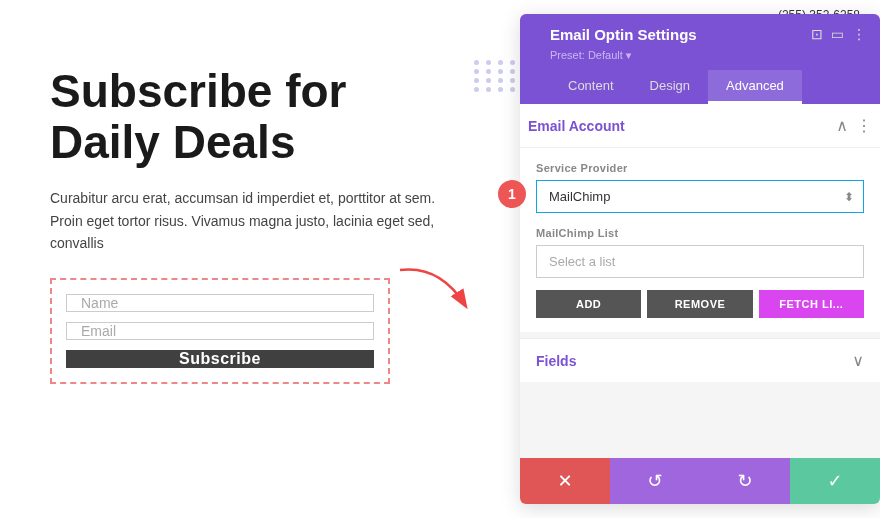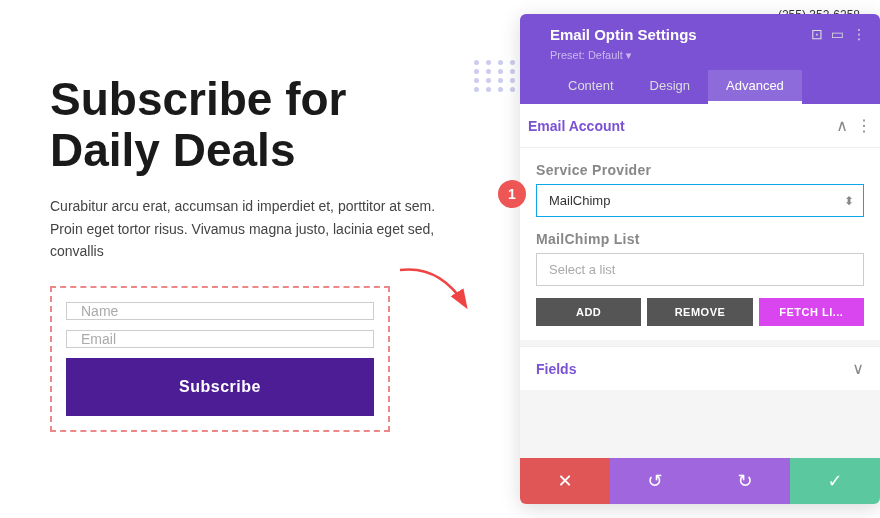--- a/index.html
+++ b/index.html
@@ -29,21 +29,21 @@
       color: #333;
       font-family: Arial, sans-serif;
     }
 
     .hero-title {
       font-size: 46px;
       font-weight: 900;
       color: #1a1a1a;
       line-height: 1.1;
       margin-bottom: 20px;
-      margin-top: 34px;
+      margin-top: 26px;
       font-family: Arial, sans-serif;
     }
 
     .hero-desc {
       font-size: 14px;
       color: #444;
       line-height: 1.6;
       margin-bottom: 24px;
       font-family: Arial, sans-serif;
     }
@@ -64,24 +64,24 @@
       color: #999;
       font-family: Arial, sans-serif;
     }
 
     .form-input::placeholder {
       color: #aaa;
     }
 
     .subscribe-btn {
       width: 100%;
-      background: #4c1d95;
+      background: #404040;
       color: #fff;
       border: none;
-      padding: 20px;
+      padding: 0;
       font-size: 16px;
       font-weight: bold;
       cursor: pointer;
       letter-spacing: 0.5px;
       font-family: Arial, sans-serif;
     }
 
     
     .arrow-annotation {
       position: absolute;
@@ -213,21 +213,21 @@
       color: #888;
       font-size: 16px;
     }
 
     .section-body {
       background: #fff;
       padding: 14px 16px;
     }
 
     .field-label {
-      font-size: 14px;
+      font-size: 11px;
       color: #888;
       margin-bottom: 6px;
       font-family: Arial, sans-serif;
       font-weight: bold;
       letter-spacing: 0.3px;
     }
 
     .select-wrapper {
       position: relative;
       margin-bottom: 14px;

